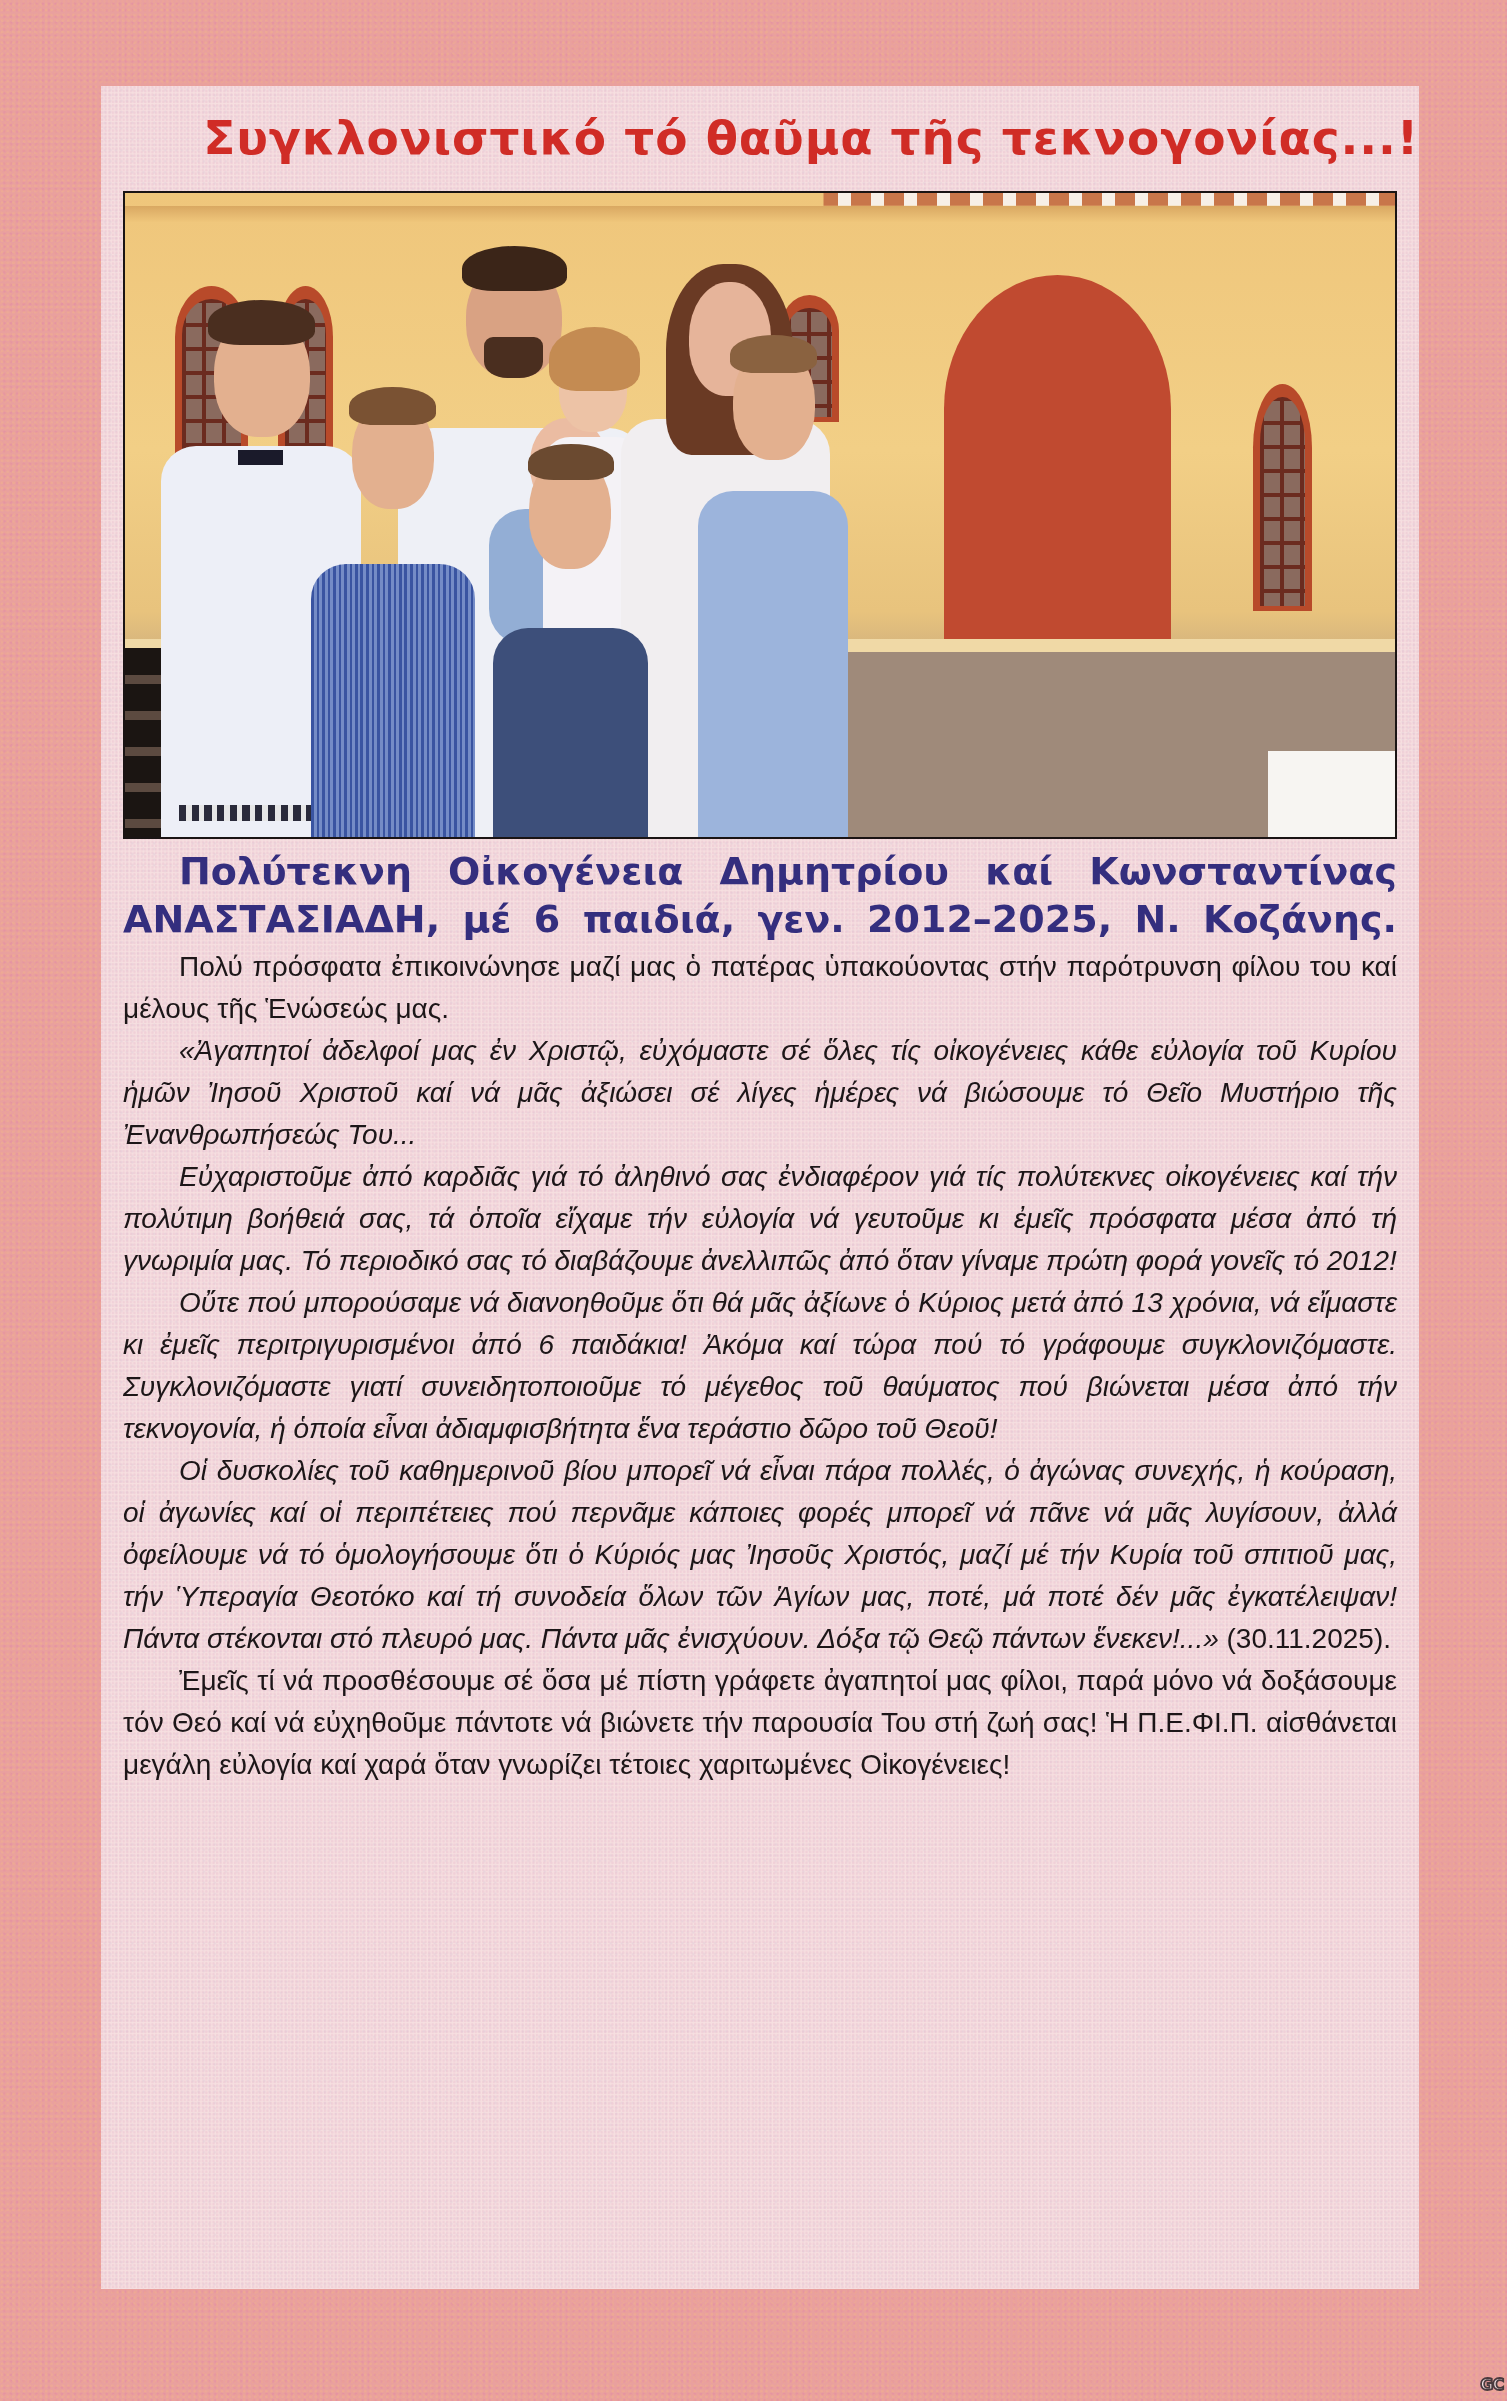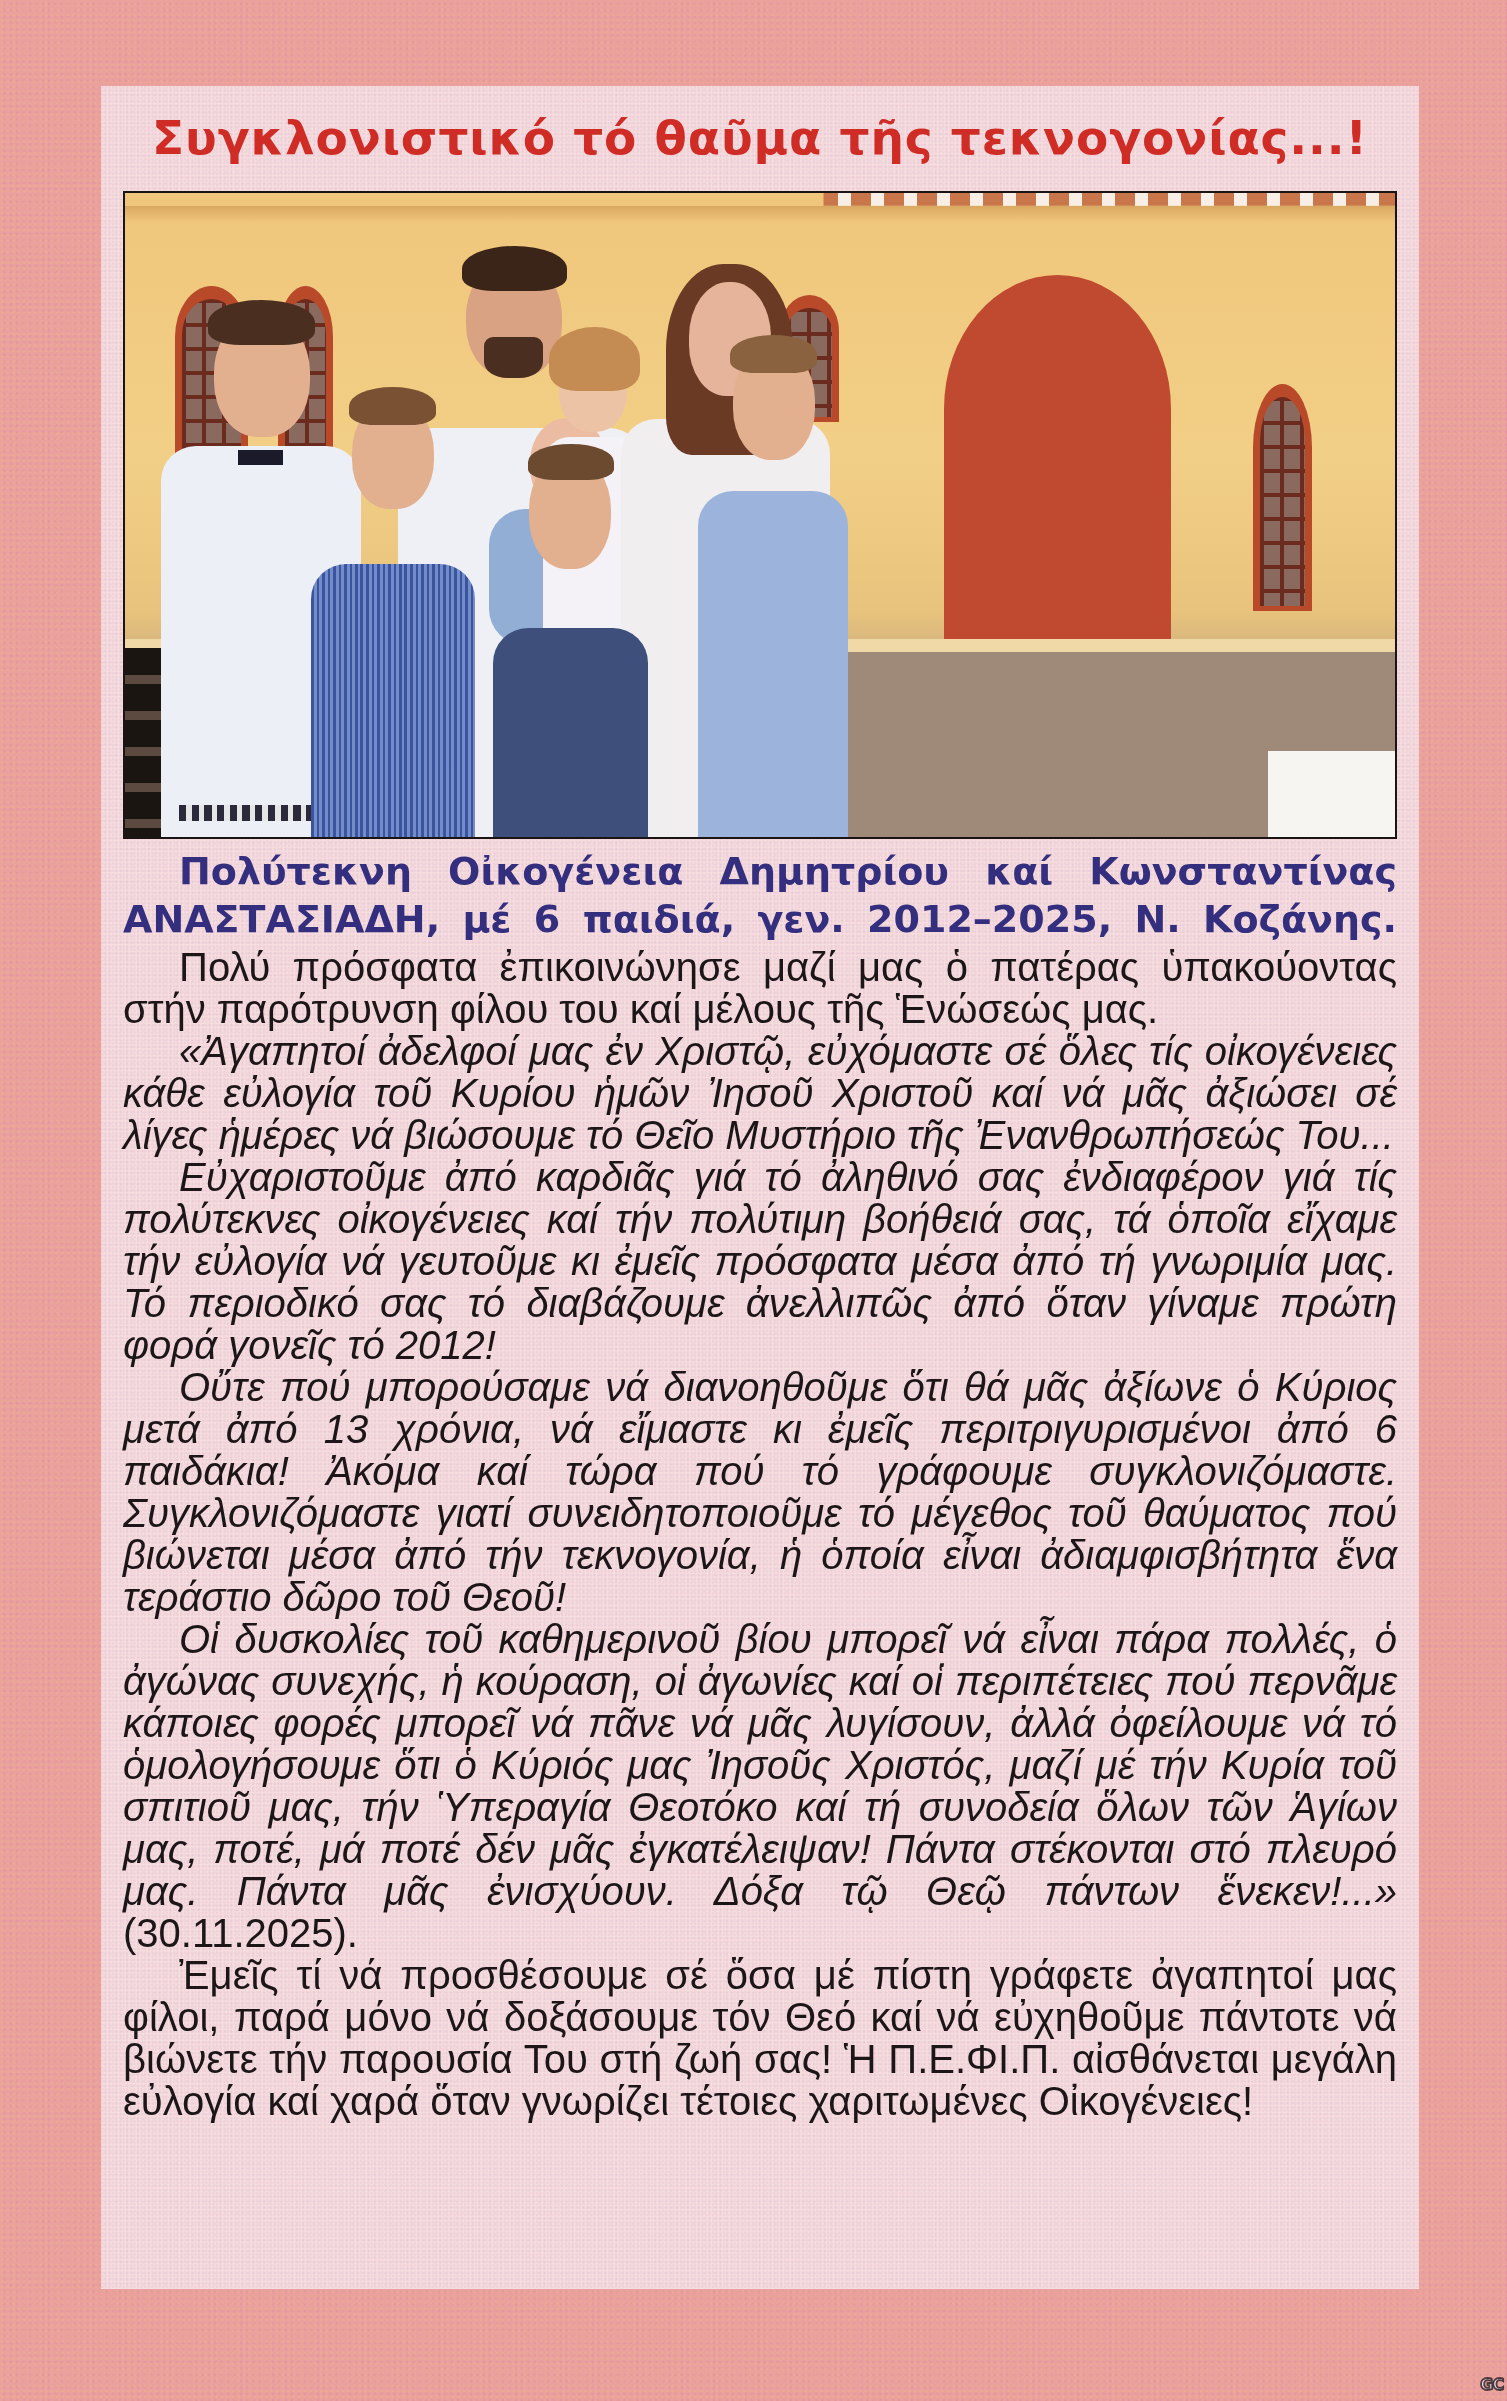--- a/index.html
+++ b/index.html
@@ -29,21 +29,21 @@
       background-image:
         radial-gradient(circle at 30% 40%, rgba(230,180,200,0.35) 0 0.9px, transparent 1.8px),
         radial-gradient(circle at 70% 70%, rgba(210,190,210,0.30) 0 0.9px, transparent 1.8px);
       background-size: 3.6px 3.6px, 5.5px 5.5px;
     }
     .headline {
       position: absolute;
       left: 0;
       top: 20px;
       width: 1318px;
-      text-align: center;
+      text-align: right;
       color: #d02c26;
       font-family: "DejaVu Sans", sans-serif;
       font-weight: bold;
       font-size: 47px;
       letter-spacing: 0.9px;
       line-height: 64px;
       margin: 0;
     }
     .photo {
       position: absolute;
@@ -144,21 +144,21 @@
     .caption .line2 {
       display: block;
     }
     .body-text {
       position: absolute;
       left: 22px;
       top: 860px;
       width: 1274px;
       color: #1c1618;
       font-family: "Liberation Sans", sans-serif;
-      font-size: 40px;
+      font-size: 28px;
       line-height: 42px;
     }
     .para {
       margin: 0;
       text-indent: 56px;
       text-align: justify;
     }
     .para.italic {
       font-style: italic;
     }

